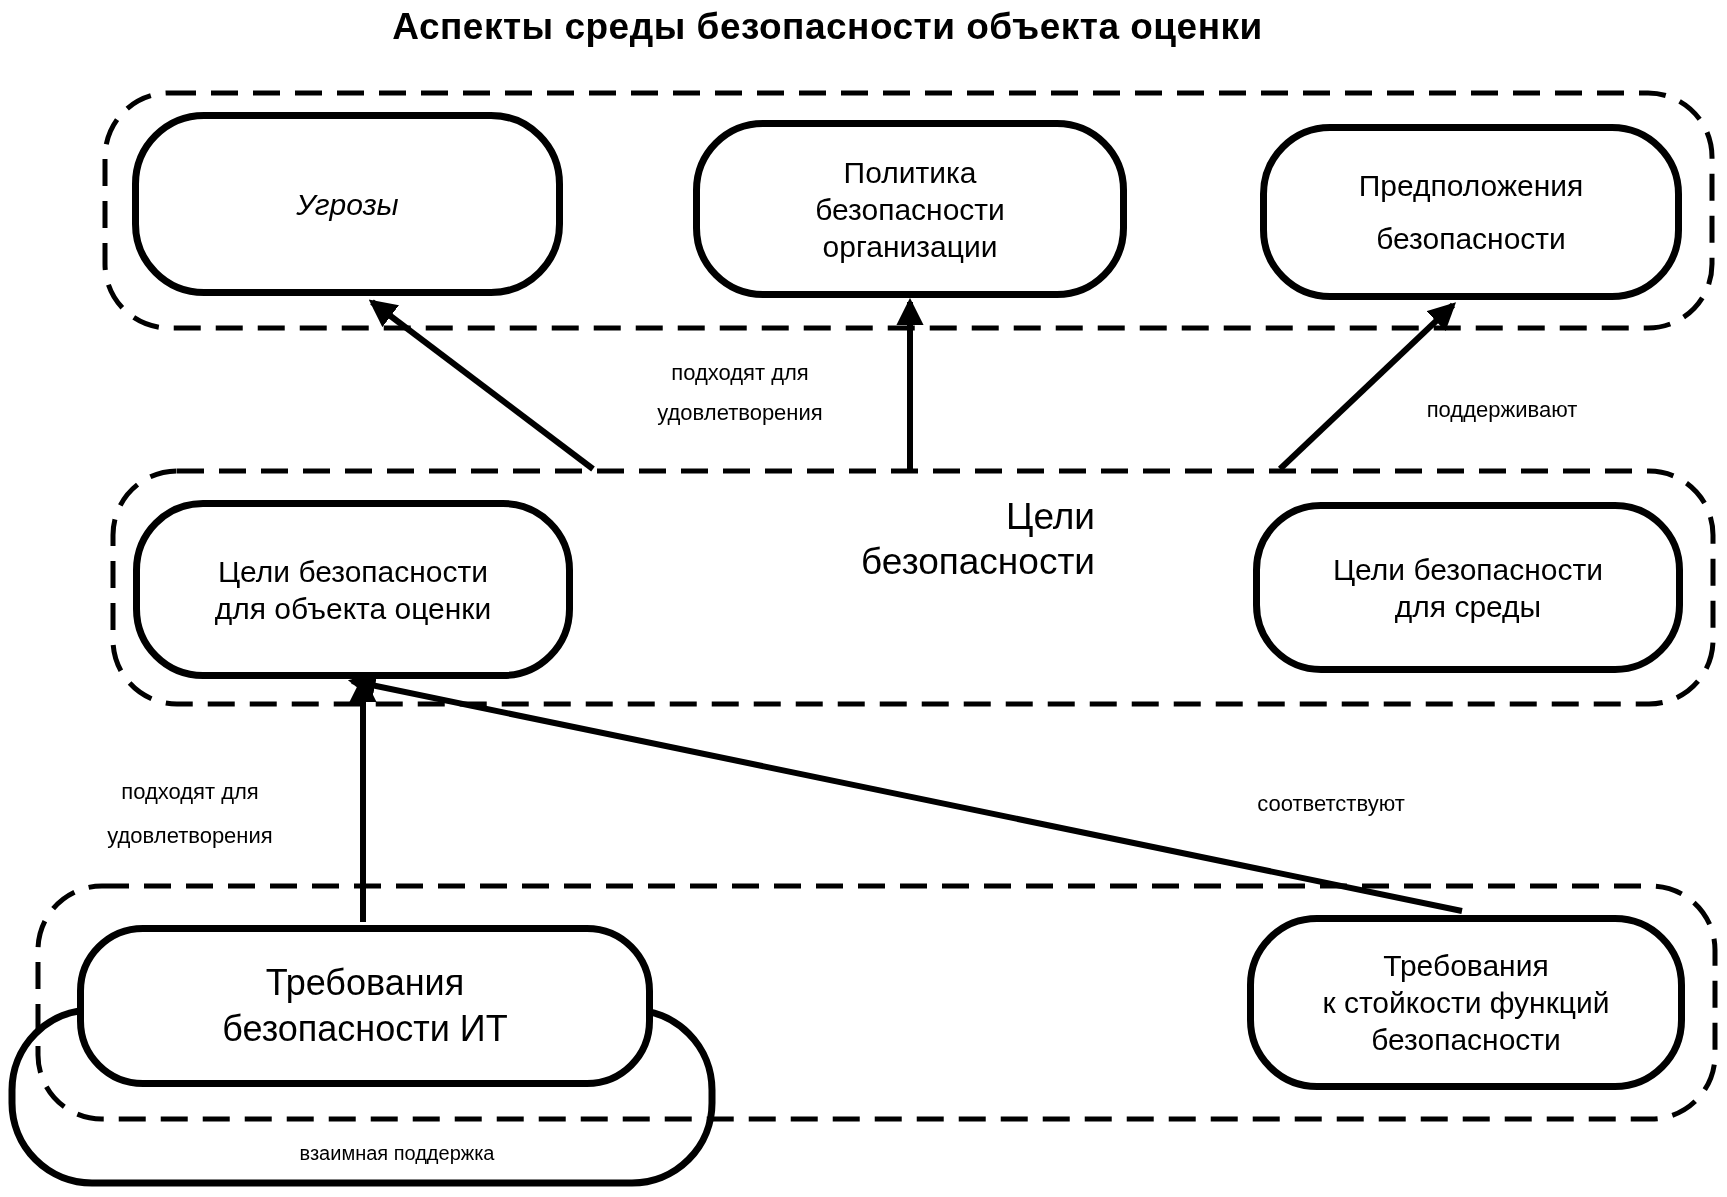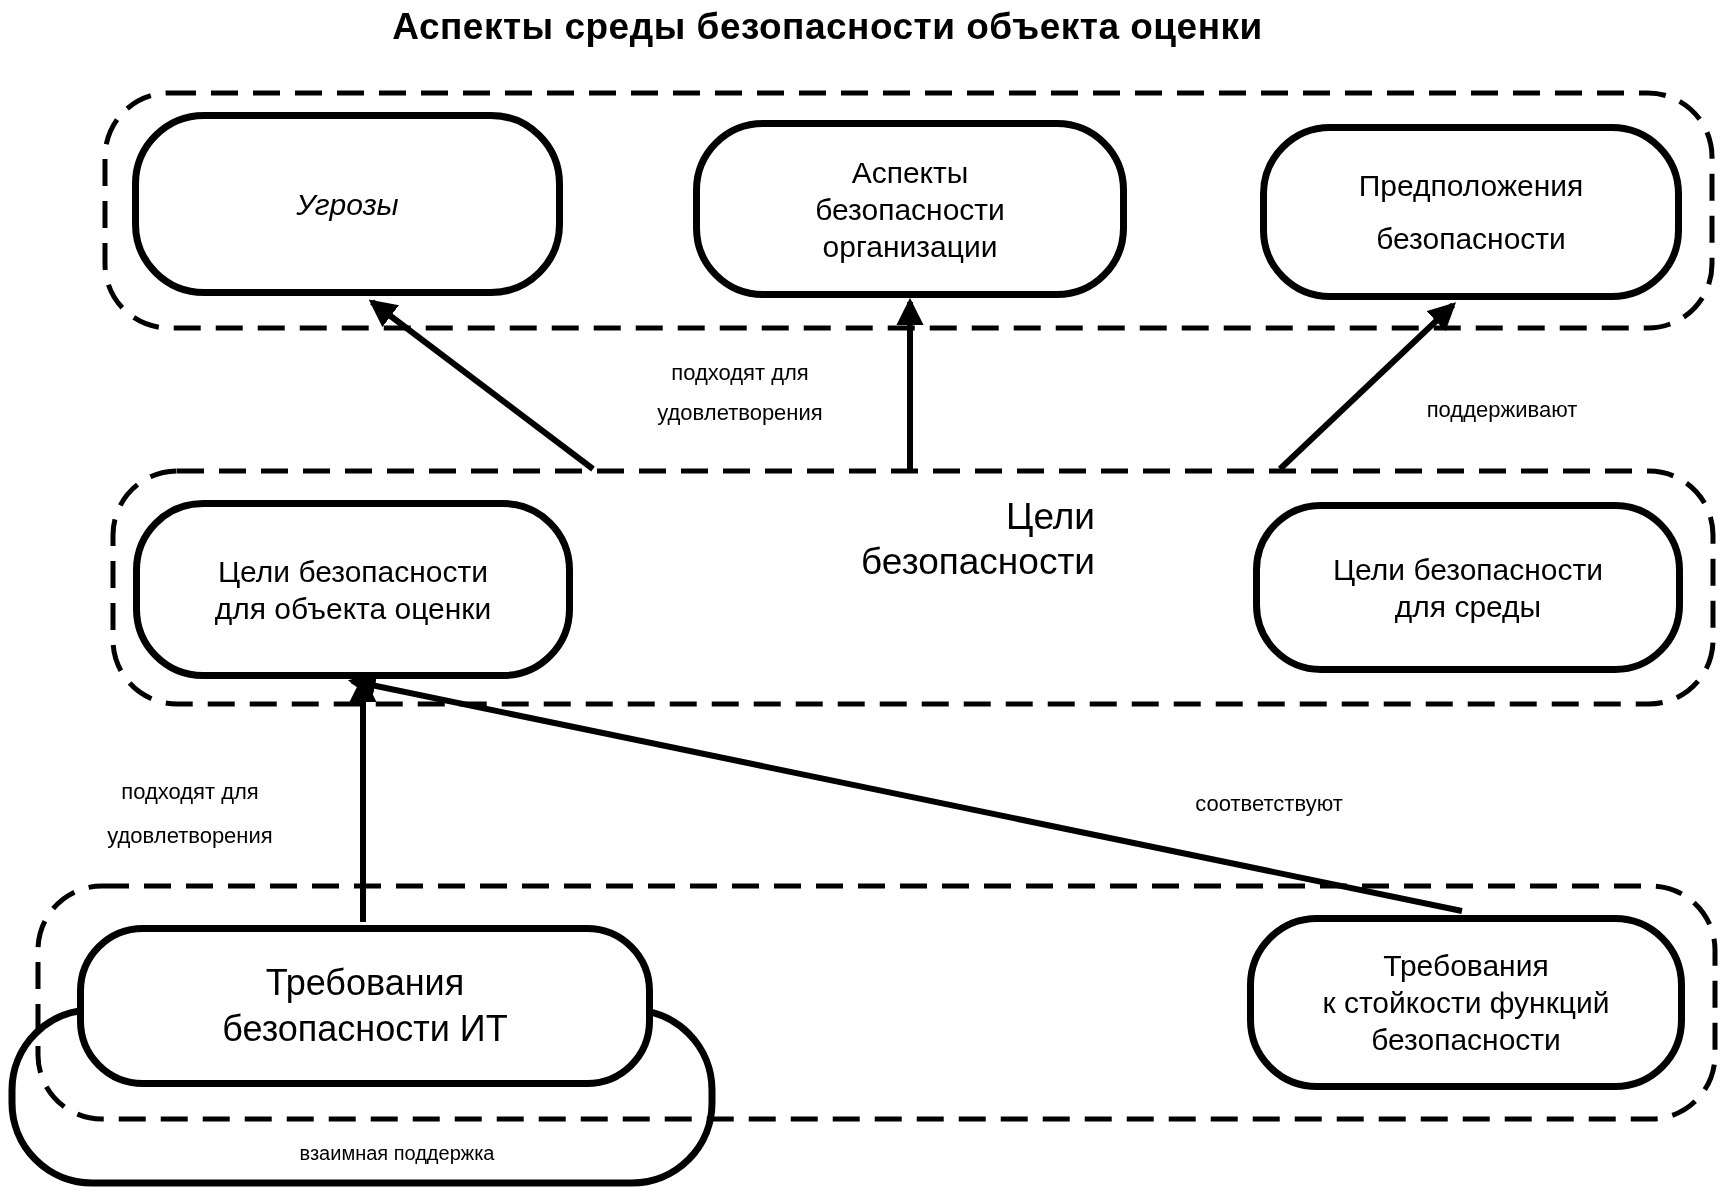--- a/index.html
+++ b/index.html
@@ -52,21 +52,21 @@
     <line x1="1462" y1="911" x2="352" y2="681" stroke="#000" stroke-width="6" marker-end="url(#ah)"></line>
   </svg>
 
   <div class="title">Аспекты среды безопасности объекта оценки</div>
 
   <div class="box" style="left:132px;top:112px;width:431px;height:184px;border-radius:72px;font-style:italic;">
     <div>Угрозы</div>
   </div>
 
   <div class="box" style="left:693px;top:120px;width:434px;height:178px;border-radius:70px;">
-    <div>Аспекты</div>
+    <div>Политика</div>
     <div>безопасности</div>
     <div>организации</div>
   </div>
 
   <div class="box" style="left:1260px;top:124px;width:422px;height:176px;border-radius:70px;gap:16px;">
     <div>Предположения</div>
     <div>безопасности</div>
   </div>
 
   <div class="band-label">
@@ -102,15 +102,15 @@
     <div>удовлетворения</div>
   </div>
 
   <div class="label" style="left:1352px;top:390px;width:300px;">поддерживают</div>
 
   <div class="label" style="left:20px;top:770px;width:340px;line-height:44px;">
     <div>подходят для</div>
     <div>удовлетворения</div>
   </div>
 
-  <div class="label" style="left:1119px;top:784px;width:300px;">соответствуют</div>
+  <div class="label" style="left:1181px;top:784px;width:300px;">соответствуют</div>
 
 </div>
 
 </body></html>

